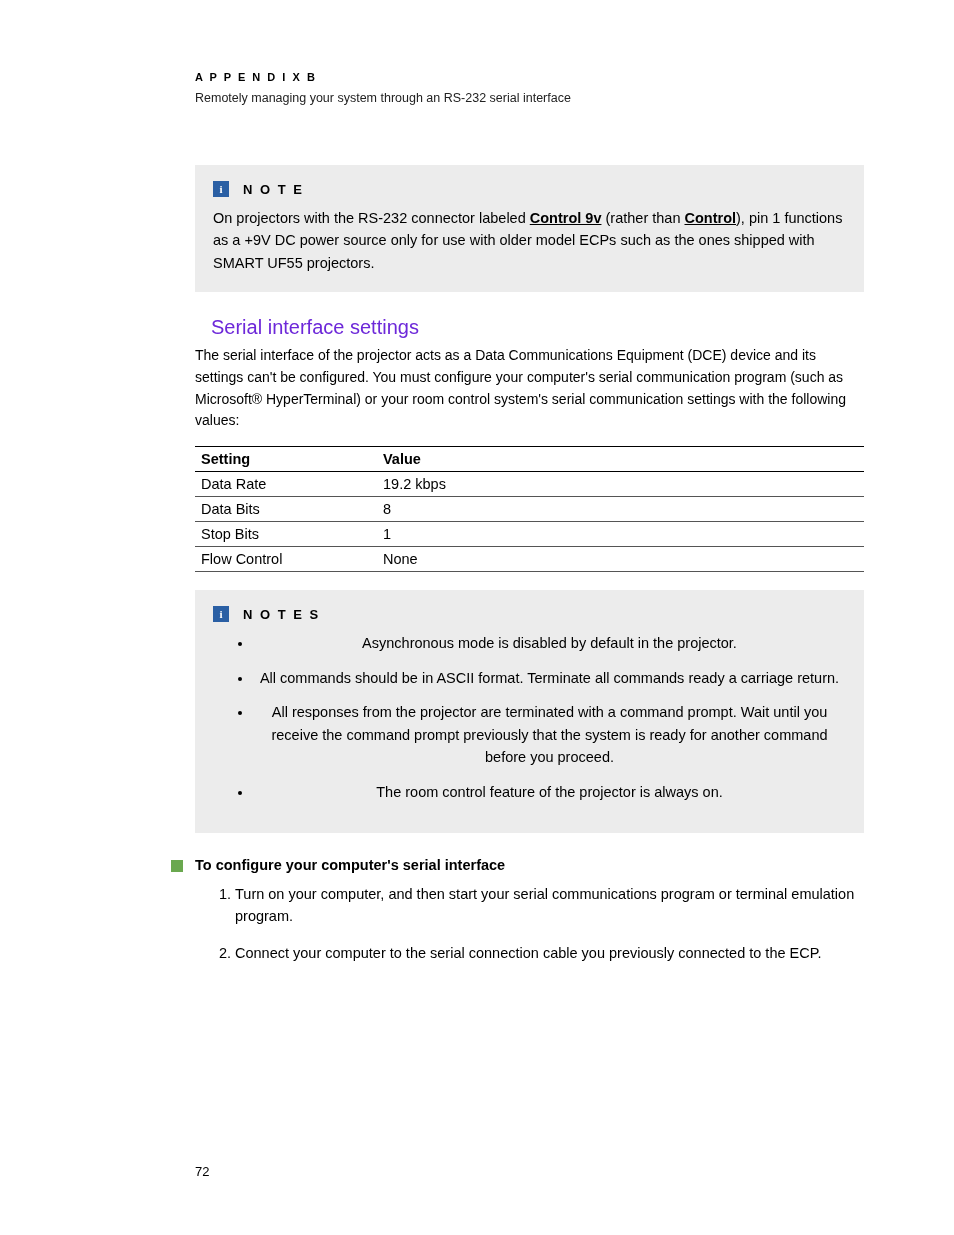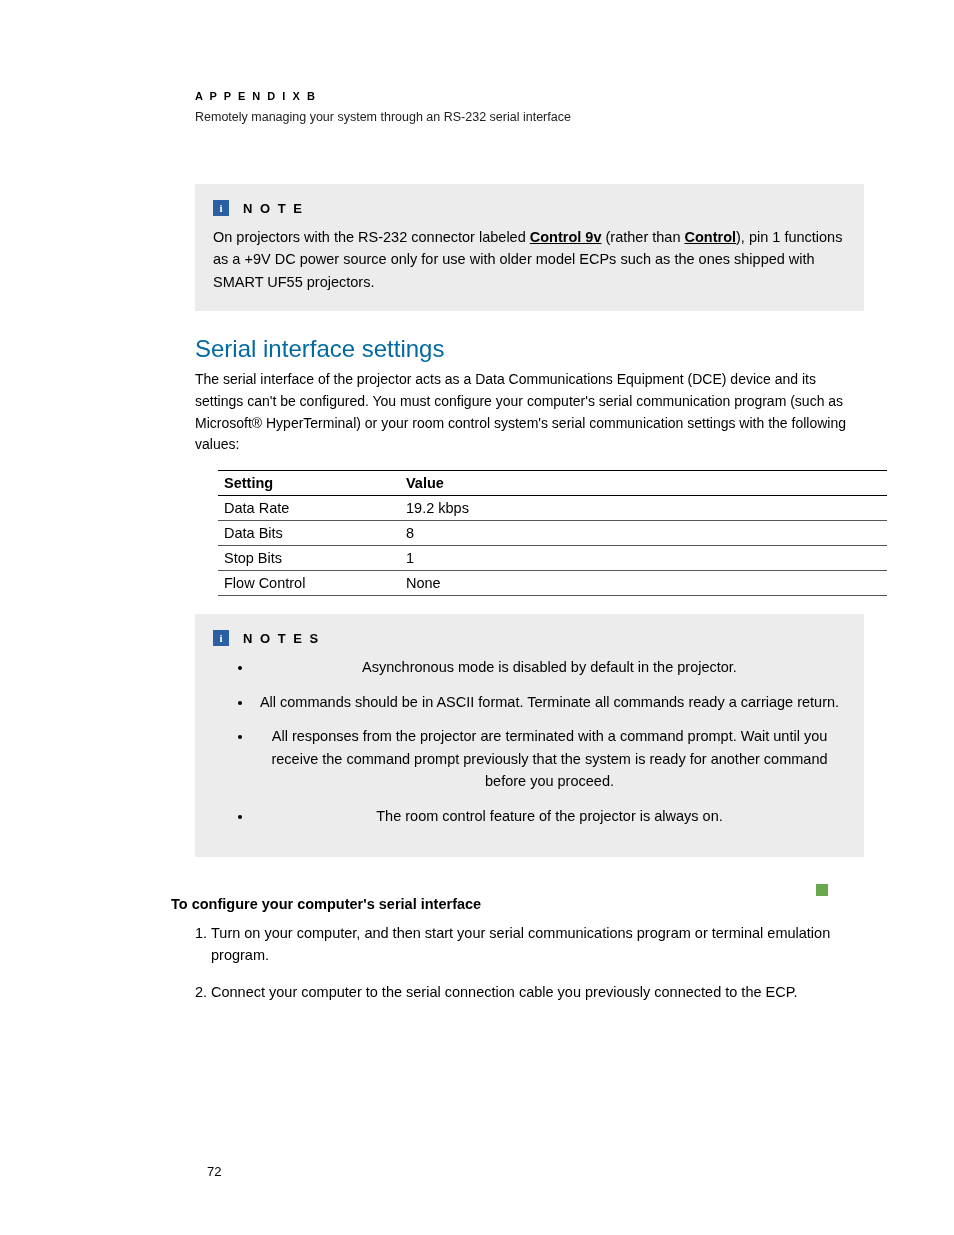--- a/index.html
+++ b/index.html
@@ -8,21 +8,21 @@
     padding: 0;
     background: #fff;
     font-family: Arial, Helvetica, sans-serif;
     color: #000;
   }
   .page {
     width: 954px;
     height: 1235px;
     position: relative;
     box-sizing: border-box;
-    padding: 90px 90px 0 195px;
+    padding: 71px 90px 0 195px;
   }
   .appendix {
     font-size: 11px;
     letter-spacing: 2px;
     font-weight: bold;
     margin-bottom: 8px;
   }
   .subtitle {
     font-size: 12.5px;
     color: #222;
@@ -55,36 +55,35 @@
     font-size: 13px;
     font-weight: bold;
     letter-spacing: 2px;
   }
   .note-body {
     font-size: 14.5px;
     line-height: 1.55;
   }
   .note-body .bold { font-weight: bold; text-decoration: underline; }
   .section-heading {
-    color: #0369a1;
-    font-size: 24px;
+    color: #6d28d9;
+    font-size: 20px;
     font-weight: normal;
-    margin: 20px 0 6px 0;
+    margin: 20px 0 6px 16px;
   }
   .section-body {
     font-size: 14px;
     line-height: 1.55;
     margin-bottom: 14px;
   }
   table.settings {
     width: 100%;
     border-collapse: collapse;
     font-size: 14.5px;
     margin-bottom: 18px;
-    margin-left: 23px;
   }
   table.settings th {
     text-align: left;
     font-weight: bold;
     border-top: 1.2px solid #000;
     border-bottom: 1.2px solid #000;
     padding: 4px 6px;
   }
   table.settings td {
     border-bottom: 0.8px solid #555;
@@ -95,22 +94,21 @@
   .notes-list {
     margin: 6px 0 0 0;
     padding-left: 40px;
     font-size: 14.5px;
     line-height: 1.55;
   }
   .notes-list li { margin-bottom: 12px; text-align: center; }
   .proc-block { margin-top: 22px; }
   .proc-head {
     display: flex;
-    align-items: flex-end;
-    flex-direction: column;
+    align-items: flex-start;
   }
   .green-box {
     width: 12px;
     height: 12px;
     background: #6aa84f;
     margin-right: 12px;
     margin-top: 3px;
     flex-shrink: 0;
     position: relative;
     left: -24px;
@@ -123,21 +121,21 @@
   }
   .proc-list {
     font-size: 14.5px;
     line-height: 1.55;
     padding-left: 40px;
     margin: 0;
   }
   .proc-list li { margin-bottom: 14px; }
   .page-number {
     position: absolute;
-    left: 207px;
+    left: 195px;
     bottom: 56px;
     font-size: 13px;
   }
 </style>
 </head>
 <body>
 
 <div class="page">
 
   <div class="appendix">A P P E N D I X   B</div>

